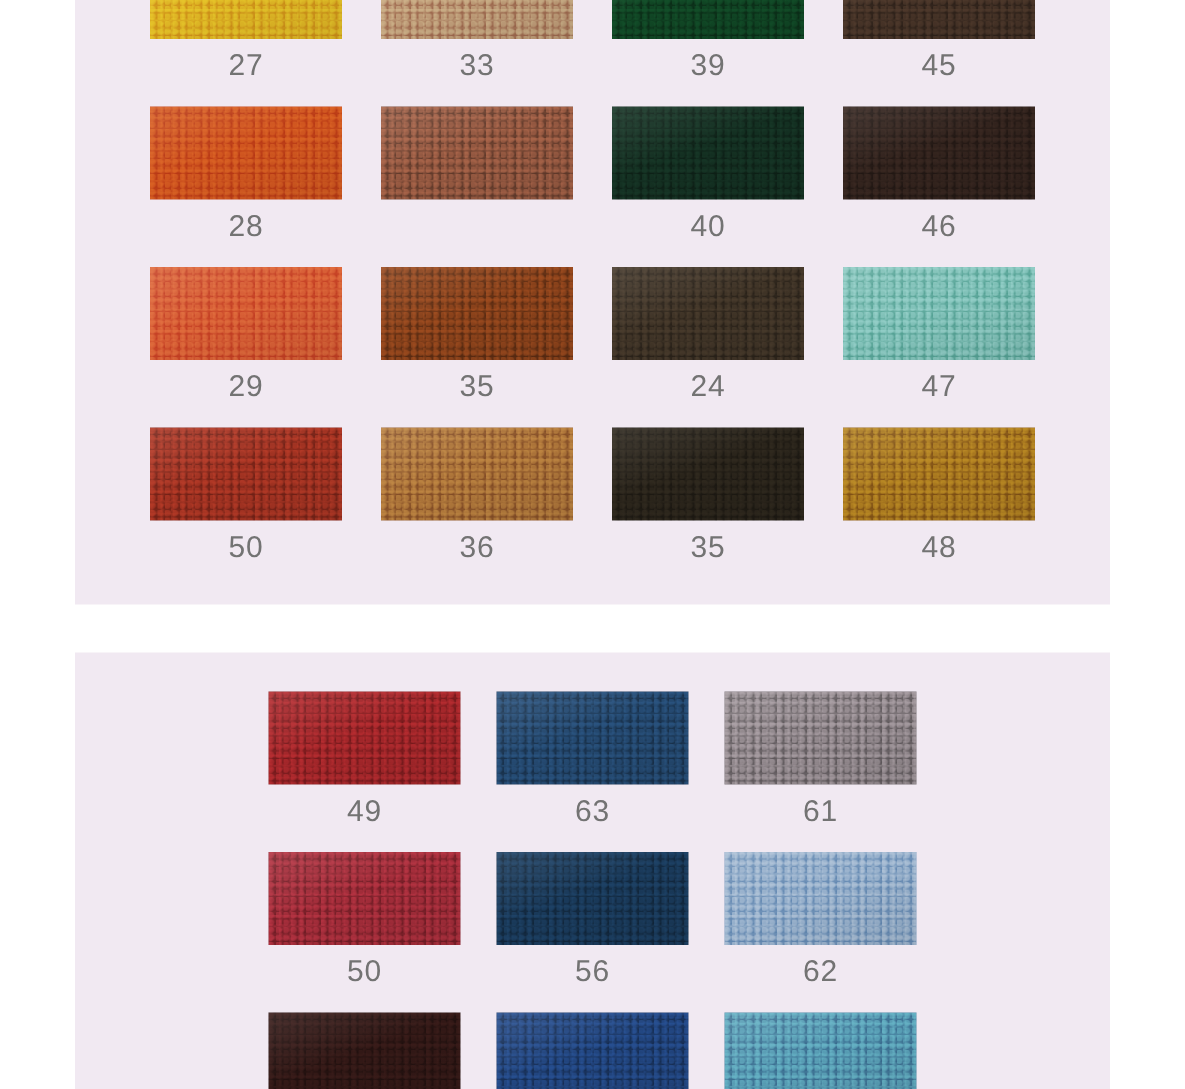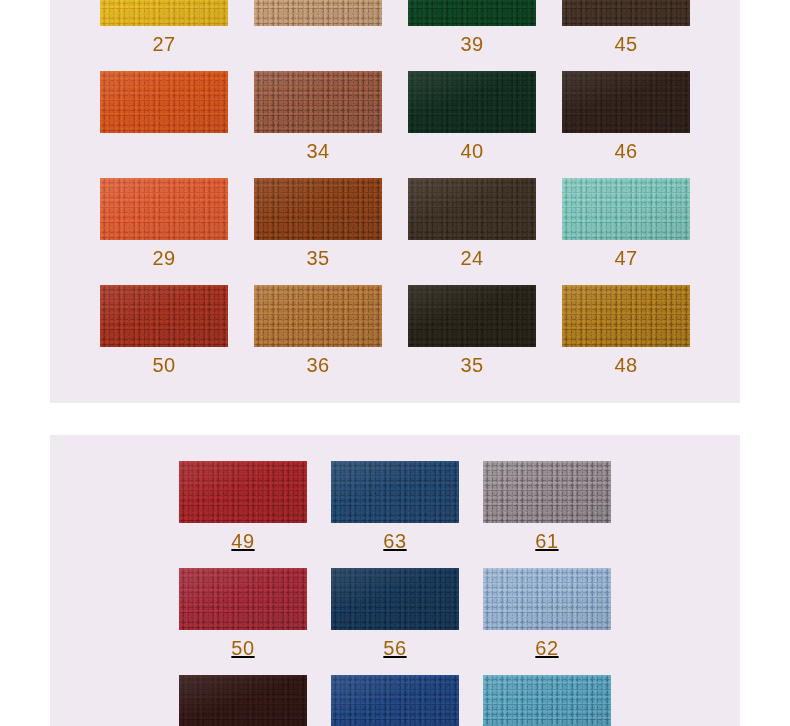--- a/index.html
+++ b/index.html
@@ -56,21 +56,20 @@
     box-sizing: border-box;
     text-align: center;
   }
   #grid-1 .cell {
     width: 25%;
     padding: 0 0 16px 0;
   }
   #grid-2 .cell {
     width: 33.3333%;
     padding: 0 0 16px 0;
-    text-decoration: underline;
   }
   .swatch {
     width: 128px;
     height: 62px;
     margin: 0 auto;
     position: relative;
     overflow: hidden;
   }
   .swatch .felt {
     position: absolute;
@@ -86,21 +85,21 @@
   }
   .swatch .sheen {
     position: absolute;
     inset: 0;
     background: linear-gradient(160deg, rgba(255,255,255,0.10) 0%, rgba(255,255,255,0) 45%, rgba(0,0,0,0.08) 100%);
   }
   .label {
     margin-top: 7px;
     font-size: 20px;
     line-height: 22px;
-    color: #a16207;
+    color: #737373;
     letter-spacing: 0.5px;
     font-family: "Liberation Sans", sans-serif;
   }
 </style>
 </head>
 <body>
 
 <div class="page">
 
   <div class="panel" id="panel-1">
@@ -110,47 +109,48 @@
             <div class="felt"></div>
             <div class="sheen"></div>
           </div>
           <div class="label">27</div>
         </div>
         <div class="cell">
           <div class="swatch" style="background-color: rgb(176, 132, 100);">
             <div class="felt"></div>
             <div class="sheen"></div>
           </div>
+          <div class="label">33</div>
         </div>
         <div class="cell">
           <div class="swatch" style="background-color: rgb(13, 58, 30);">
             <div class="felt"></div>
             <div class="sheen"></div>
           </div>
           <div class="label">39</div>
         </div>
         <div class="cell">
           <div class="swatch" style="background-color: rgb(58, 42, 32);">
             <div class="felt"></div>
             <div class="sheen"></div>
           </div>
           <div class="label">45</div>
         </div>
         <div class="cell">
           <div class="swatch" style="background-color: rgb(198, 72, 26);">
             <div class="felt"></div>
             <div class="sheen"></div>
           </div>
+          <div class="label">28</div>
         </div>
         <div class="cell">
           <div class="swatch" style="background-color: rgb(125, 74, 54);">
             <div class="felt"></div>
             <div class="sheen"></div>
           </div>
-          <div class="label">34</div>
         </div>
         <div class="cell">
           <div class="swatch" style="background-color: rgb(16, 40, 28);">
             <div class="felt"></div>
             <div class="sheen"></div>
           </div>
           <div class="label">40</div>
         </div>
         <div class="cell">
           <div class="swatch" style="background-color: rgb(42, 29, 24);">

